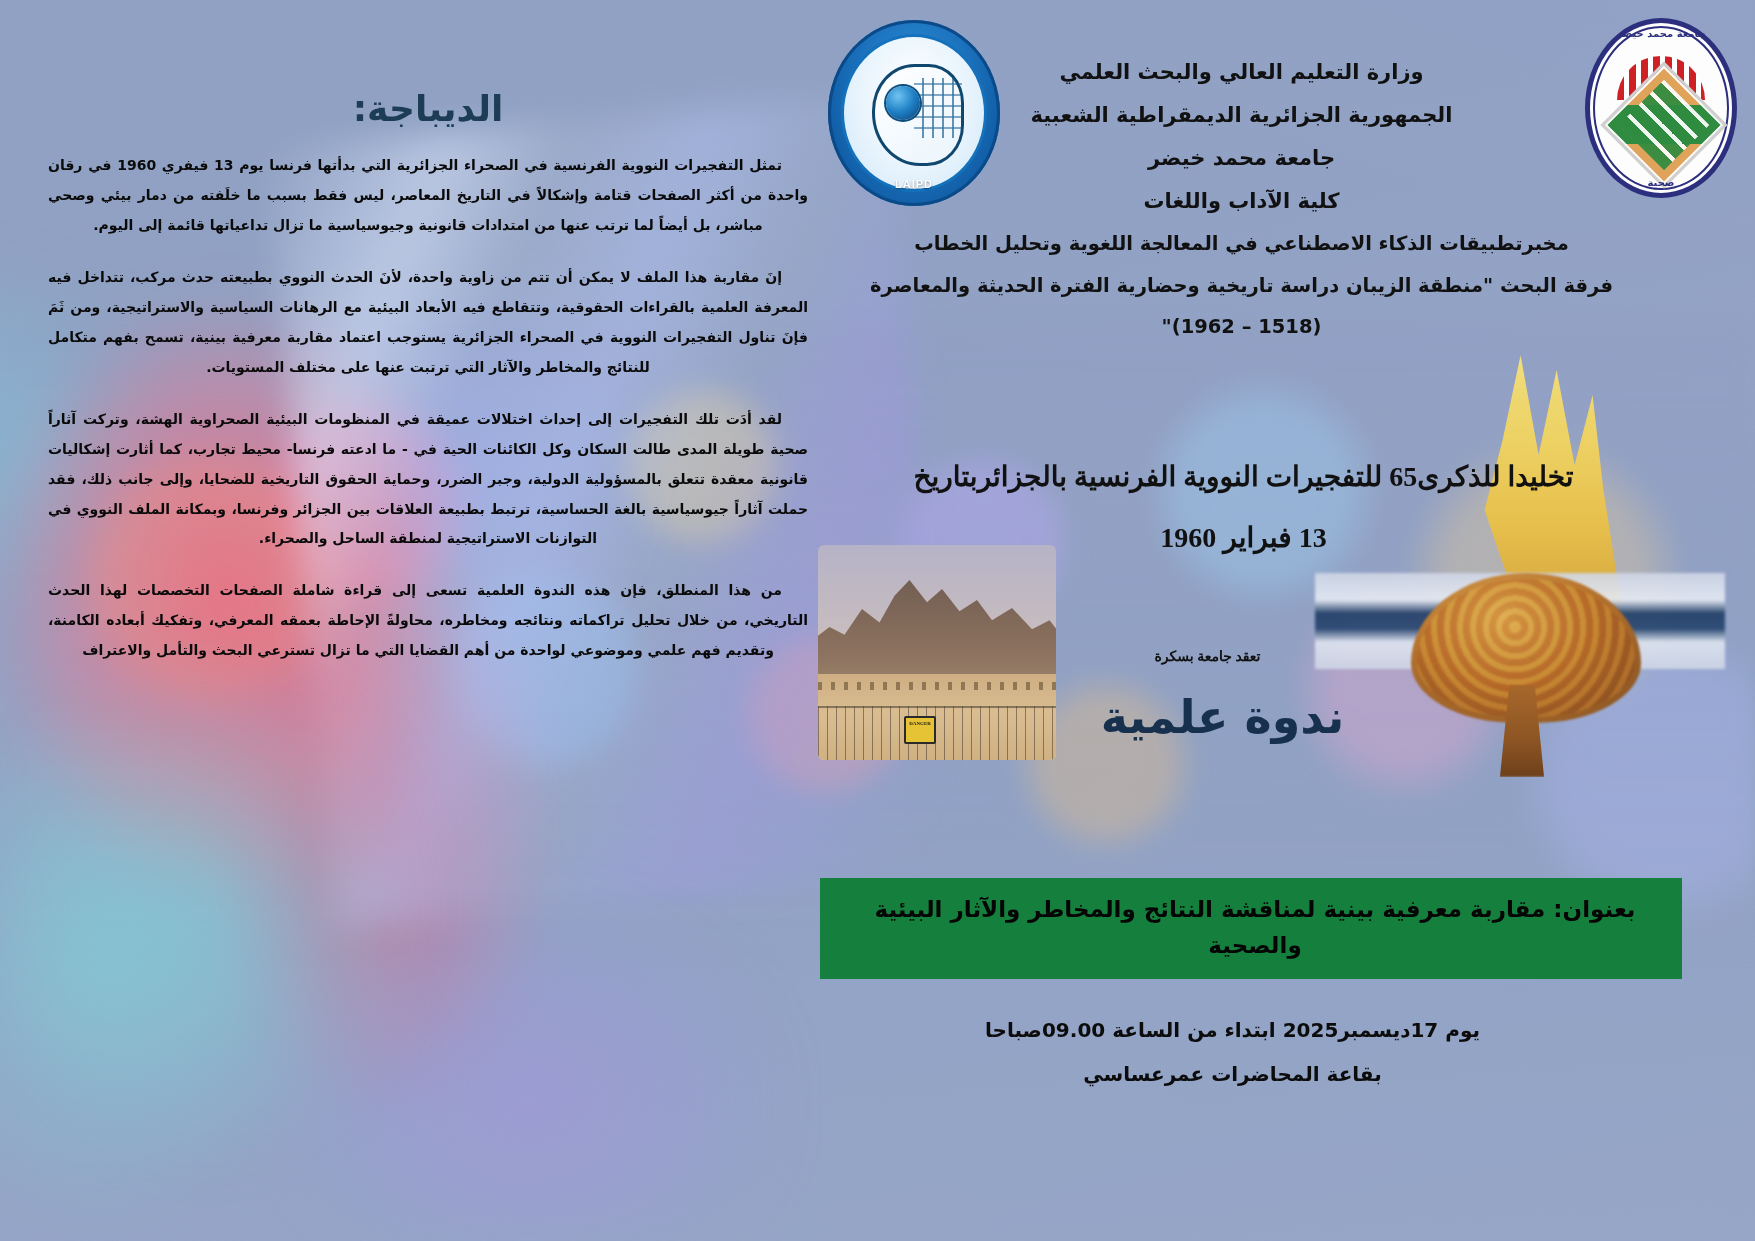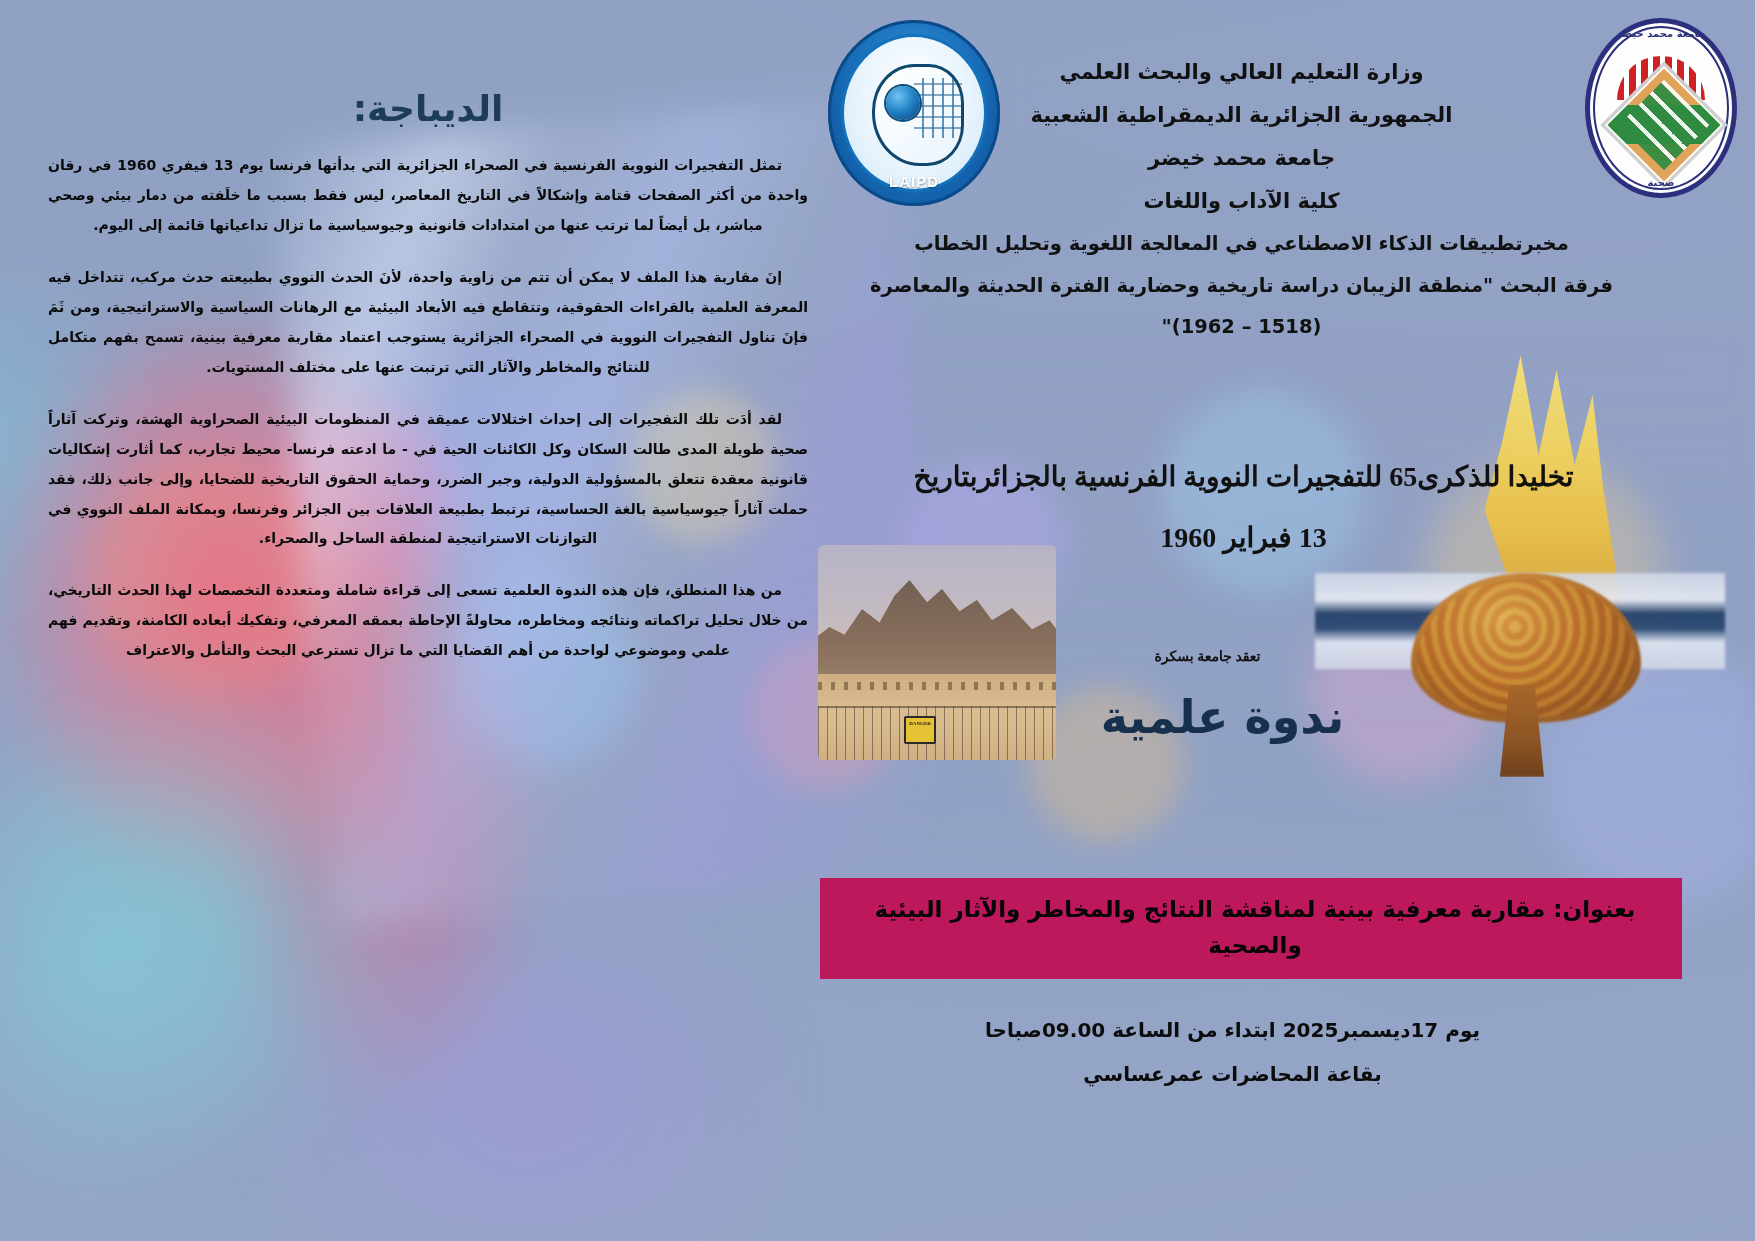--- a/index.html
+++ b/index.html
@@ -187,21 +187,21 @@
   .logo-laipd .circuit{
     position:absolute;left:86px;top:58px;width:48px;height:60px;
     background:
       repeating-linear-gradient(90deg, rgba(16,88,140,.0) 0 8px, rgba(16,88,140,.75) 8px 10px),
       repeating-linear-gradient(0deg, rgba(16,88,140,.0) 0 9px, rgba(16,88,140,.6) 9px 11px);
     opacity:.85;
   }
   .logo-laipd .label{
     position:absolute;left:0;right:0;bottom:16px;text-align:center;
     font-family:"Liberation Sans",sans-serif;font-weight:bold;
-    font-size:15px;color:#ffffff;letter-spacing:1px;
+    font-size:11px;color:#ffffff;letter-spacing:1px;
     text-shadow:0 1px 2px rgba(0,0,0,.45);
   }
   .logo-laipd .arabicring{
     position:absolute;inset:4px;border-radius:50%;
     font-size:7px;color:#dff0ff;
   }
 
   .logo-univ{
     position:absolute;right:18px;top:18px;width:152px;height:180px;
   }
@@ -256,21 +256,21 @@
   }
   .event-kind{
     position:absolute;left:0;right:130px;top:690px;text-align:center;
     font-family:"DejaVu Sans","Liberation Sans",sans-serif;
     font-weight:bold;font-size:46px;color:#16304d;letter-spacing:0;
   }
 
   
   .banner{
     position:absolute;left:0px;top:878px;width:862px;
-    background:#be185d;
+    background:#15803d;
     padding:14px 16px 16px 24px;
     box-sizing:border-box;
     text-align:center;
   }
   .banner .bl{
     font-family:"DejaVu Sans","Liberation Sans",sans-serif;
     font-weight:bold;font-size:23px;line-height:1.55;color:#050505;margin:0;
   }
 
   
@@ -312,21 +312,21 @@
     <div class="blast-glow"></div>
     <div class="mushroom-cap"></div>
     <div class="mushroom-stem"></div>
   </div>
 
   <div class="left-col">
     <h1 class="preamble-title">الديباجة:</h1>
     <p class="preamble-p">تمثل التفجيرات النووية الفرنسية في الصحراء الجزائرية التي بدأتها فرنسا يوم 13 فيفري 1960 في رقان واحدة من أكثر الصفحات قتامة وإشكالاً في التاريخ المعاصر، ليس فقط بسبب ما خلَفته من دمار بيئي وصحي مباشر، بل أيضاً لما ترتب عنها من امتدادات قانونية وجيوسياسية ما تزال تداعياتها قائمة إلى اليوم.</p>
     <p class="preamble-p">إنَ مقاربة هذا الملف لا يمكن أن تتم من زاوية واحدة، لأنَ الحدث النووي بطبيعته حدث مركب، تتداخل فيه المعرفة العلمية بالقراءات الحقوقية، وتتقاطع فيه الأبعاد البيئية مع الرهانات السياسية والاستراتيجية، ومن ثَمَ فإنَ تناول التفجيرات النووية في الصحراء الجزائرية يستوجب اعتماد مقاربة معرفية بينية، تسمح بفهم متكامل للنتائج والمخاطر والآثار التي ترتبت عنها على مختلف المستويات.</p>
     <p class="preamble-p">لقد أدَت تلك التفجيرات إلى إحداث اختلالات عميقة في المنظومات البيئية الصحراوية الهشة، وتركت آثاراً صحية طويلة المدى طالت السكان وكل الكائنات الحية في - ما ادعته فرنسا- محيط تجارب، كما أثارت إشكاليات قانونية معقدة تتعلق بالمسؤولية الدولية، وجبر الضرر، وحماية الحقوق التاريخية للضحايا، وإلى جانب ذلك، فقد حملت آثاراً جيوسياسية بالغة الحساسية، ترتبط بطبيعة العلاقات بين الجزائر وفرنسا، وبمكانة الملف النووي في التوازنات الاستراتيجية لمنطقة الساحل والصحراء.</p>
-    <p class="preamble-p">من هذا المنطلق، فإن هذه الندوة العلمية تسعى إلى قراءة شاملة ومتعددة التخصصات لهذا الحدث التاريخي، من خلال تحليل تراكماته ونتائجه ومخاطره، محاولةً الإحاطة بعمقه المعرفي، وتفكيك أبعاده الكامنة، وتقديم فهم علمي وموضوعي لواحدة من أهم القضايا التي ما تزال تسترعي البحث والتأمل والاعتراف</p>
+    <p class="preamble-p">من هذا المنطلق، فإن هذه الندوة العلمية تسعى إلى قراءة شاملة الصفحات التخصصات لهذا الحدث التاريخي، من خلال تحليل تراكماته ونتائجه ومخاطره، محاولةً الإحاطة بعمقه المعرفي، وتفكيك أبعاده الكامنة، وتقديم فهم علمي وموضوعي لواحدة من أهم القضايا التي ما تزال تسترعي البحث والتأمل والاعتراف</p>
   </div>
 
   <div class="right-col">
 
     <div class="logo-laipd">
       <div class="ring"></div>
       <div class="arabicring"></div>
       <div class="ring2"></div>
       <div class="head"></div>
       <div class="circuit"></div>

